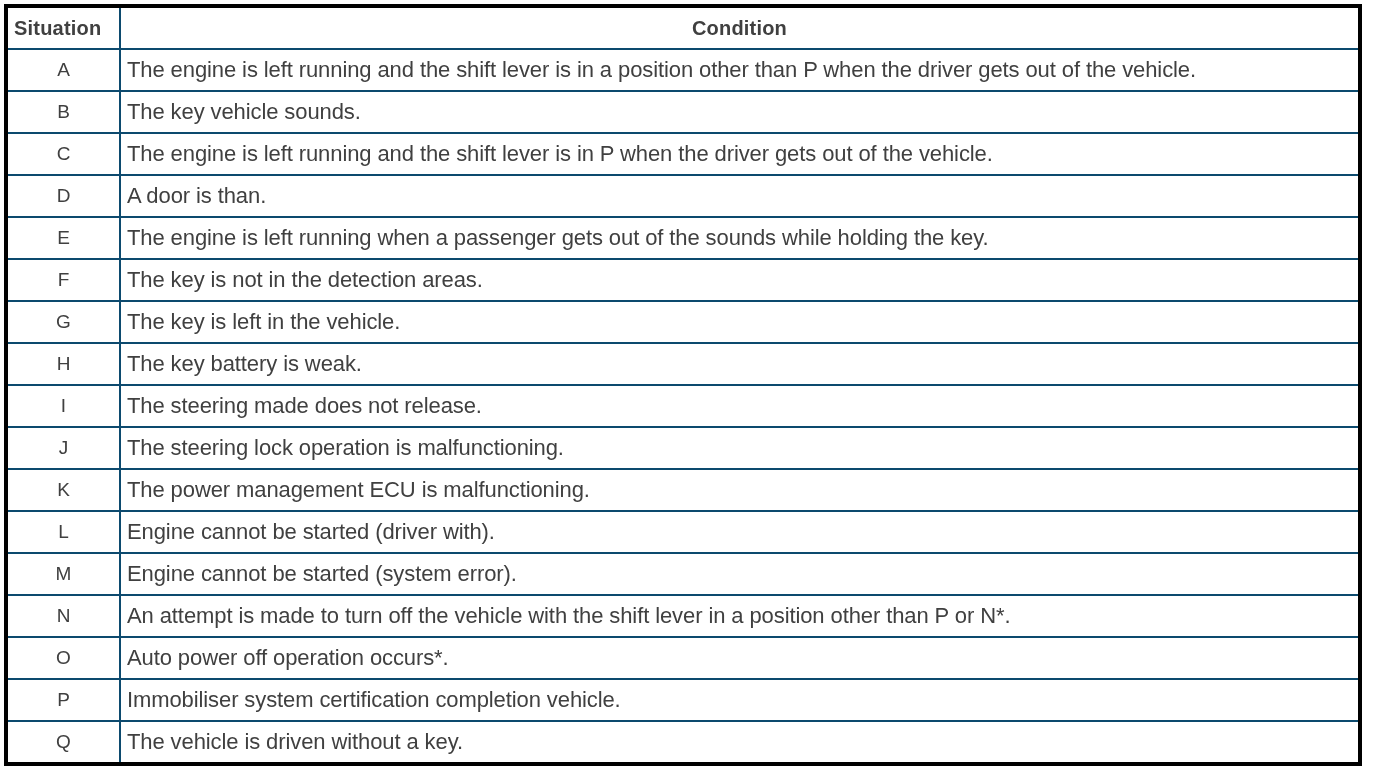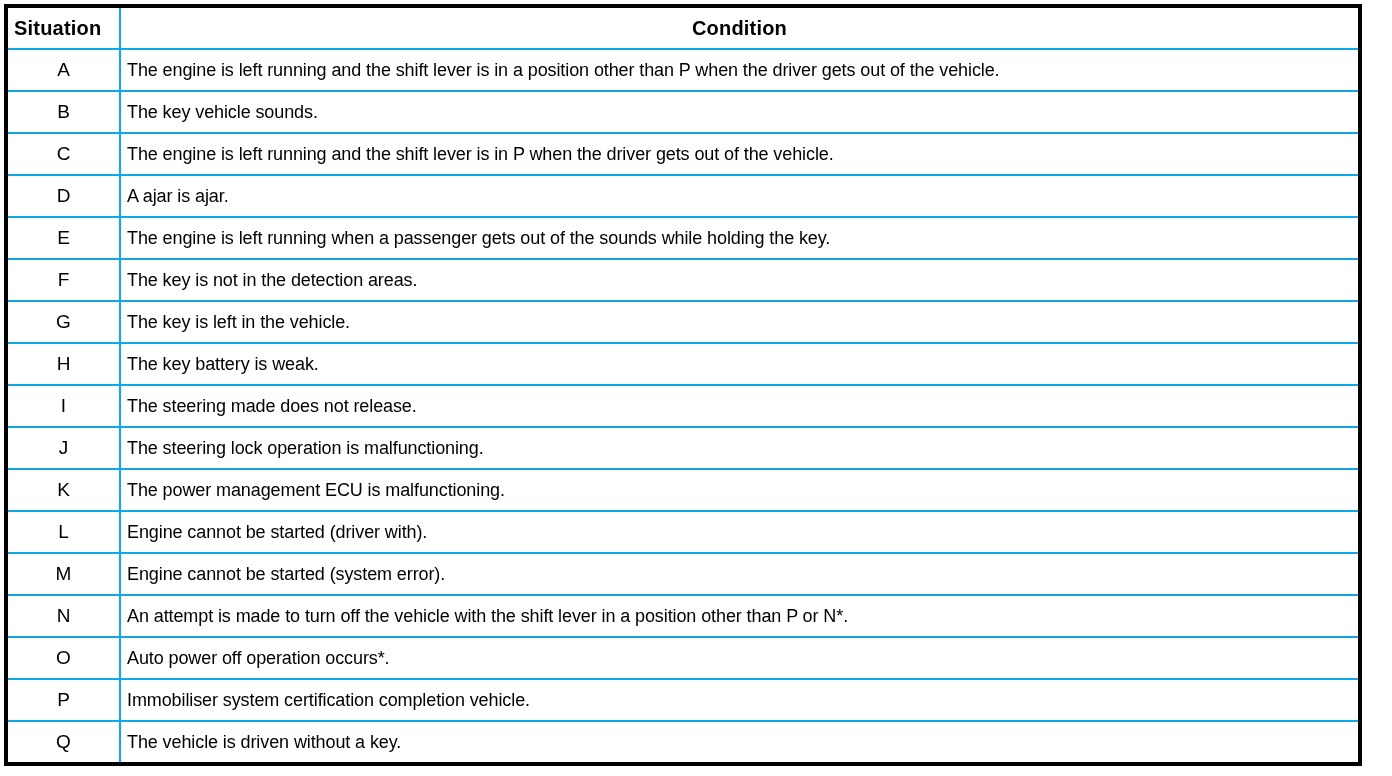--- a/index.html
+++ b/index.html
@@ -17,41 +17,41 @@
   }
   table.sit-table {
     border-collapse: collapse;
     table-layout: fixed;
     width: 1358px;
     background: #ffffff;
     border: 4px solid #000000;
   }
   table.sit-table th,
   table.sit-table td {
-    border: 2px solid #0ea5e9;
+    border: 2px solid #0c4a6e;
     font-family: "Liberation Sans", sans-serif;
-    color: #000000;
+    color: #404040;
     height: 40px;
     vertical-align: middle;
     padding: 0 6px;
     overflow: hidden;
   }
   th.col-situation, th.col-condition {
     font-weight: bold;
     font-size: 20px;
     letter-spacing: 0.2px;
   }
   th.col-situation { text-align: left; padding-left: 5px; }
   td.cell-situation {
     text-align: center;
     font-size: 19px;
   }
   td.cell-condition {
     text-align: left;
-    font-size: 18px;
+    font-size: 22px;
     white-space: nowrap;
     letter-spacing: -0.1px;
   }
   colgroup col.c-sit { width: 114px; }
 </style>
 </head>
 <body>
 
 <div class="doc-wrap">
   <table class="sit-table">
@@ -76,21 +76,21 @@
     <td class="cell-condition">The key vehicle sounds.</td>
   </tr>
 
   <tr>
     <td class="cell-situation">C</td>
     <td class="cell-condition">The engine is left running and the shift lever is in P when the driver gets out of the vehicle.</td>
   </tr>
 
   <tr>
     <td class="cell-situation">D</td>
-    <td class="cell-condition">A ajar is ajar.</td>
+    <td class="cell-condition">A door is than.</td>
   </tr>
 
   <tr>
     <td class="cell-situation">E</td>
     <td class="cell-condition">The engine is left running when a passenger gets out of the sounds while holding the key.</td>
   </tr>
 
   <tr>
     <td class="cell-situation">F</td>
     <td class="cell-condition">The key is not in the detection areas.</td>

